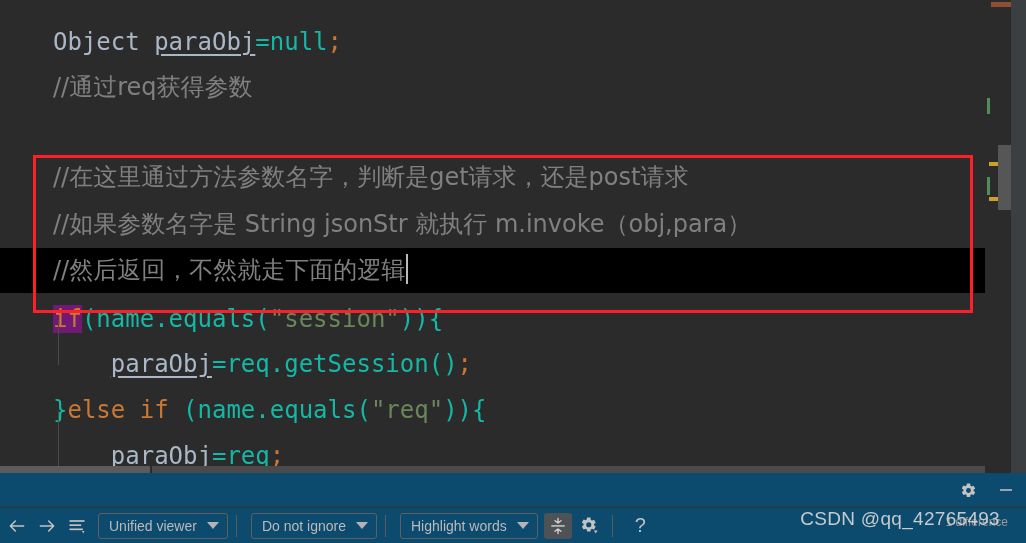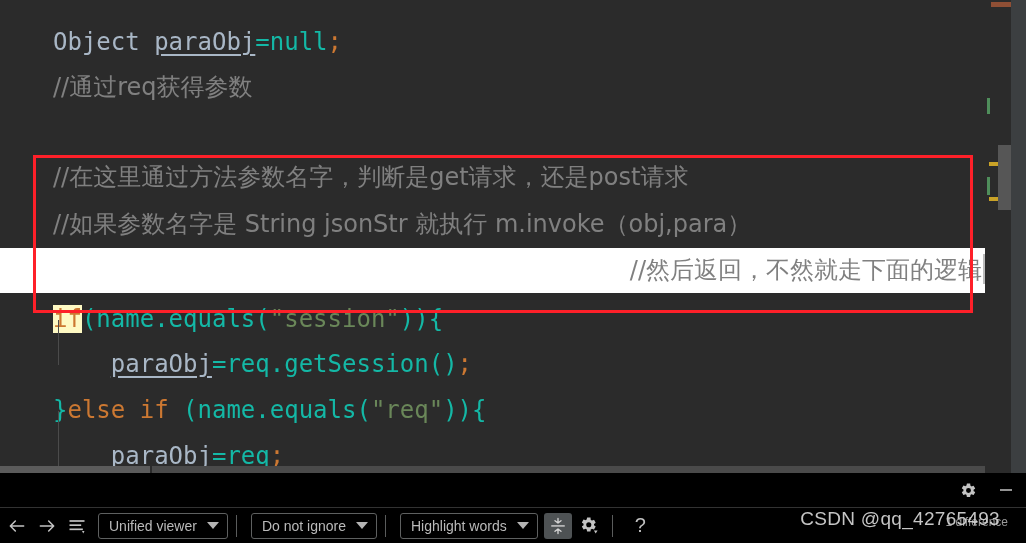--- a/index.html
+++ b/index.html
@@ -59,32 +59,31 @@
     height: 45px;
     line-height: 45px;
     white-space: pre;
     font-family: "DejaVu Sans Mono", monospace;
     font-size: 24px;
     color: #a9b7c6;
     box-sizing: border-box;
     padding-left: 53px;
   }
   .code-line.current {
-    background: #ffffff;
-    text-align: right;
+    background: #000000;
   }
   .code-line .ind {
     display: inline-block;
   }
 
   
   .tok-type      { color: #a9b7c6; }
   .tok-var       { color: #a9b7c6; text-decoration: underline; text-underline-offset: 4px; }
   .tok-kw        { color: #cc7832; }
-  .tok-kw-hl     { color: #cc7832; background: #fef9c3; }
+  .tok-kw-hl     { color: #cc7832; background: #701a75; }
   .tok-str       { color: #6a8759; }
   .tok-comment   { color: #808080; }
   .tok-punct     { color: #cc7832; }
   .tok-plain     { color: #14b8a6; }
   .cjk { font-family: "DejaVu Sans", sans-serif; margin-top: 44px; }
 
   
   .indent-guide {
     position: absolute;
     width: 1px;
@@ -165,21 +164,21 @@
     width: 833px;
     background: #4a4a4a;
   }
 
   
   #lower-panel {
     position: absolute;
     left: 0; top: 473px;
     width: 1026px;
     height: 70px;
-    background: #000000;
+    background: #0c4a6e;
   }
   #panel-divider {
     position: absolute;
     left: 0; top: 34px;
     width: 1026px; height: 1px;
     background: #323232;
   }
 
   
   #panel-icons {

